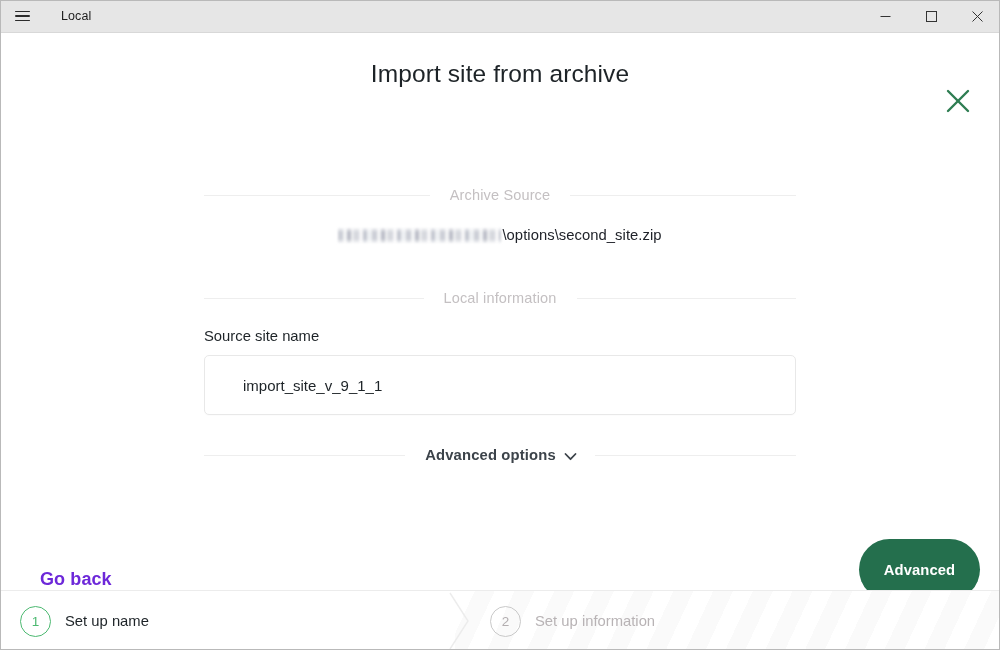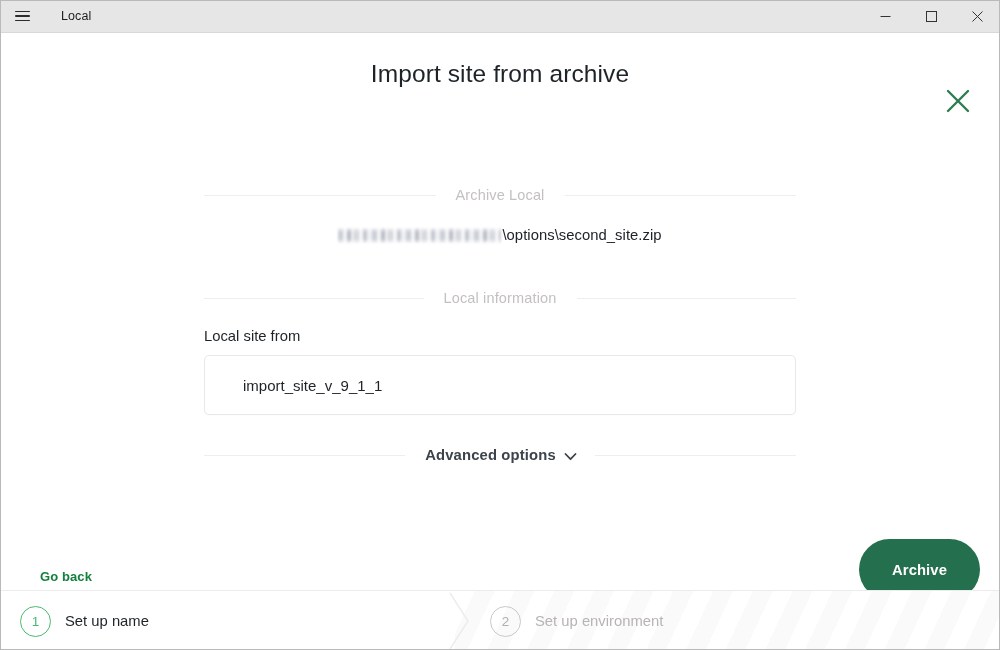--- a/index.html
+++ b/index.html
@@ -253,23 +253,23 @@
     display: inline-block;
     width: 11px;
     height: 11px;
   }
 
   
   .go-back {
     position: absolute;
     left: 40px;
     top: 536px;
-    font-size: 13px;
+    font-size: 18px;
     font-weight: 700;
-    color: #15803d;
+    color: #6d28d9;
     cursor: pointer;
     letter-spacing: 0.1px;
   }
   .continue-btn {
     position: absolute;
     left: 859px;
     top: 506px;
     width: 121px;
     height: 61px;
     border: none;
@@ -392,64 +392,64 @@
       <svg width="26" height="26" viewBox="0 0 26 26" aria-hidden="true">
         <line x1="3" y1="3" x2="23" y2="23" stroke="#2e7d52" stroke-width="2.4" stroke-linecap="round"></line>
         <line x1="23" y1="3" x2="3" y2="23" stroke="#2e7d52" stroke-width="2.4" stroke-linecap="round"></line>
       </svg>
     </div>
 
     <div class="content">
 
       <div class="divider divider-archive">
         <span class="line"></span>
-        <span class="dtext">Archive Local</span>
+        <span class="dtext">Archive Source</span>
         <span class="line"></span>
       </div>
 
       <div class="archive-path">
         <span class="blur-seg"></span>
           <span class="path-visible">\options\second_site.zip</span>
       </div>
 
       <div class="divider divider-siteinfo">
         <span class="line"></span>
         <span class="dtext">Local information</span>
         <span class="line"></span>
       </div>
 
-      <div class="field-label">Local site from</div>
+      <div class="field-label">Source site name</div>
       <input class="text-input" type="text" value="import_site_v_9_1_1" style="">
 
       <div class="divider divider-advanced">
         <span class="line"></span>
         <span class="dtext">
           <span>Advanced options</span>
           <span class="chev">
             <svg width="13" height="13" viewBox="0 0 13 13" aria-hidden="true">
                 <polyline points="1.5,4 6.5,9.2 11.5,4" fill="none" stroke="#3c434a" stroke-width="1.8" stroke-linecap="round" stroke-linejoin="round"></polyline>
               </svg>
           </span>
         </span>
         <span class="line"></span>
       </div>
     </div>
 
     <div class="go-back">Go back</div>
-    <button class="continue-btn">Archive</button>
+    <button class="continue-btn">Advanced</button>
   </div>
 
   <div class="stepper">
     <div class="step step-1">
       <span class="step-circle">1</span>
       <span class="step-label">Set up name</span>
     </div>
     <div class="step step-2">
       <span class="step-circle">2</span>
-      <span class="step-label">Set up environment</span>
+      <span class="step-label">Set up information</span>
     </div>
     <div class="step-sep">
       <svg width="30" height="60" viewBox="0 0 30 60" aria-hidden="true">
         <polyline points="2,2 20,30 2,58" fill="none" stroke="#ececec" stroke-width="1.4"></polyline>
       </svg>
     </div>
   </div>
 
   <div class="window-border"></div>
 </div>

